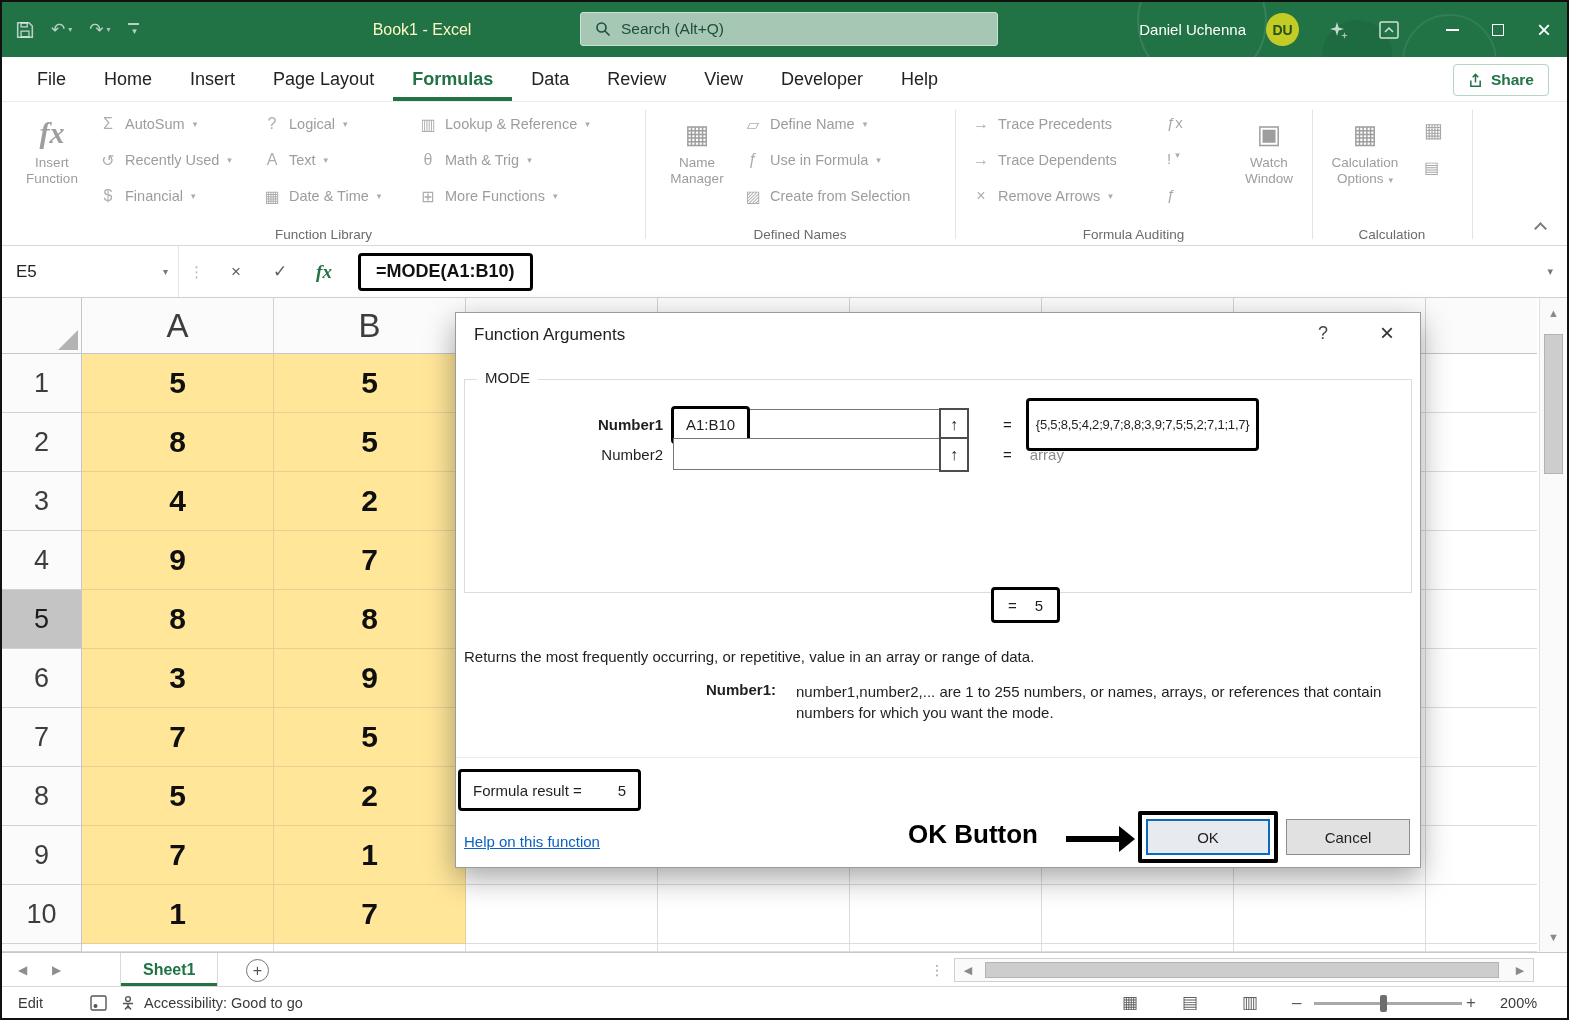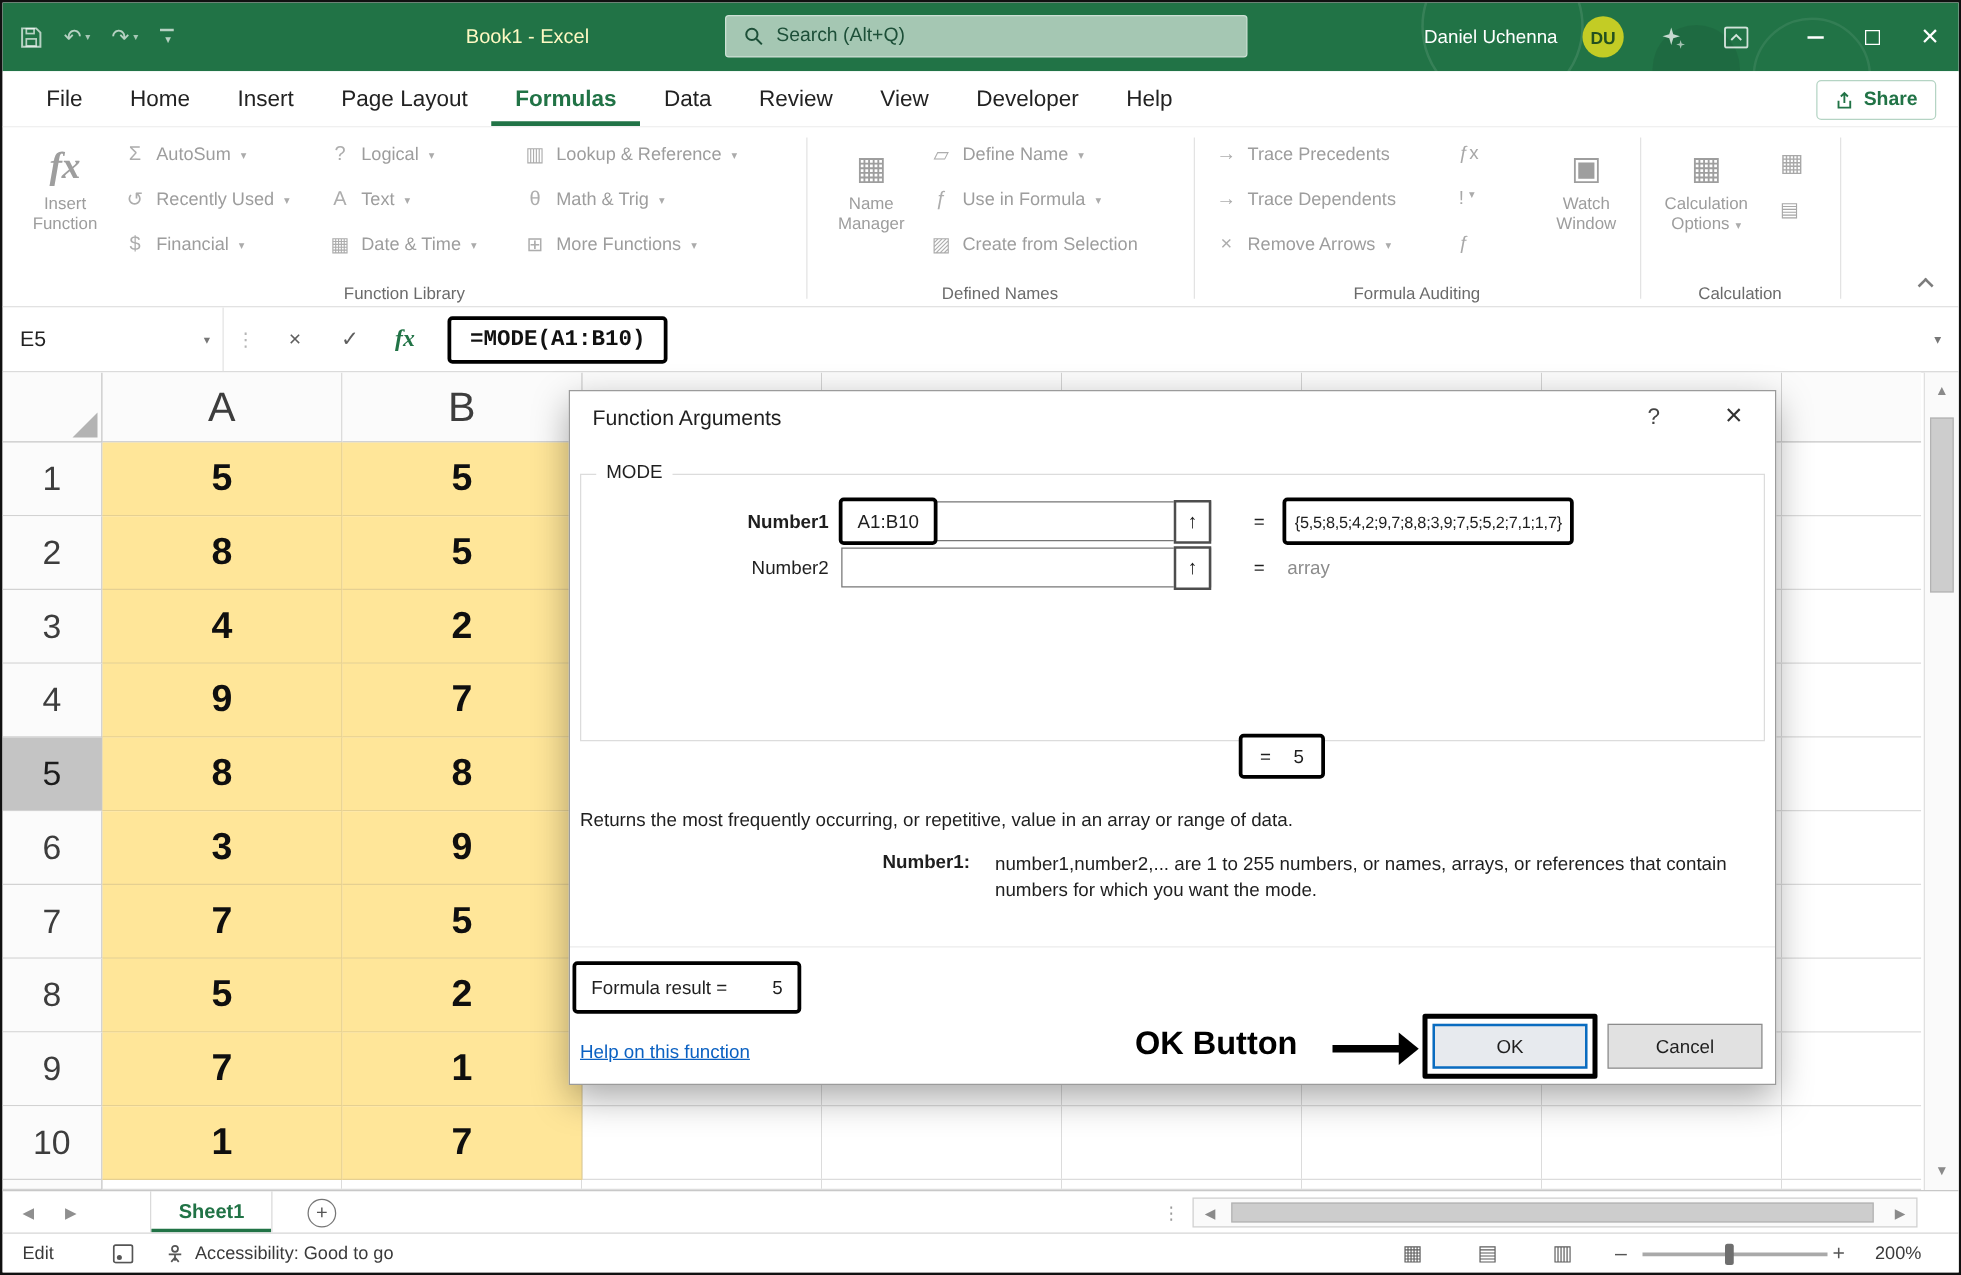--- a/index.html
+++ b/index.html
@@ -50,21 +50,21 @@
   .collapse { position:absolute; right:22px; bottom:12px; width:9px; height:9px; border-left:2px solid #7c7c7c; border-top:2px solid #7c7c7c; transform:rotate(45deg); }
 
   
   .formulabar { position:absolute; top:244px; left:0; right:0; height:52px; background:#fff; border-bottom:1px solid #cfcfcf; display:flex; align-items:center; }
   .namebox { width:177px; height:100%; display:flex; align-items:center; padding-left:14px; border-right:1px solid #e3e3e3; font-size:17px; color:#222; position:relative; }
   .namebox .nb-chev { position:absolute; right:10px; font-size:10px; color:#777; }
   .fb-dots { color:#b5b5b5; font-size:15px; margin:0 10px; }
   .fb-btn { width:44px; text-align:center; font-size:17px; color:#5f5f5f; }
   .fb-fx { font-family:"Liberation Serif", serif; font-style:italic; font-weight:bold; color:#217346; font-size:19px; width:44px; text-align:center; }
   .annot-box { border:3px solid #000; border-radius:4px; background:#fff; display:flex; align-items:center; }
-  .fb-formula { margin-left:12px; height:38px; padding:0 15px; font-size:18px; font-weight:bold; color:#111;font-family:Liberation Mono, monospace; }
+  .fb-formula { margin-left:12px; height:38px; padding:0 15px; font-size:18px; font-weight:bold; color:#111; }
   .fb-expand { position:absolute; right:14px; font-size:11px; color:#777; }
 
   
   .grid { position:absolute; top:296px; left:0; width:1535px; height:654px; background:#fff; overflow:hidden; }
   .hdr-row { display:flex; height:56px; }
   .corner { width:80px; background:#fbfbfb; border-right:1px solid #c6c6c6; border-bottom:1px solid #c6c6c6; position:relative; }
   .corner .tri { position:absolute; right:3px; bottom:3px; width:0; height:0; border-left:20px solid transparent; border-bottom:20px solid #b3b3b3; }
   .col-hdr { width:192px; background:#fbfbfb; border-right:1px solid #d2d2d2; border-bottom:1px solid #c6c6c6; display:flex; align-items:center; justify-content:center; font-size:33px; color:#3d3d3d; }
   .hdr-rest { flex:1; background:#fbfbfb; border-bottom:1px solid #c6c6c6;
     background-image:repeating-linear-gradient(to right, transparent 0 191px, #d2d2d2 191px 192px); }
@@ -90,21 +90,21 @@
   .dlg-legend { position:absolute; left:12px; top:-11px; background:#fff; padding:0 8px; font-size:15px; color:#1f1f1f; }
   .arg-row { position:absolute; left:18px; display:flex; align-items:center; }
   .arg-row.r1 { top:18px; }
   .arg-row.r2 { top:58px; }
   .arg-label { width:180px; text-align:right; margin-right:10px; }
   .bold { font-weight:bold; }
   .field { width:296px; height:32px; border:1px solid #767676; background:#fff; position:relative; display:flex; align-items:center; }
   .annot-val { position:absolute; left:-3px; top:-4px; height:38px; padding:0 12px; }
   .picker { position:absolute; right:-1px; top:-2px; width:30px; height:35px; border:2px solid #4d4d4d; background:#fff; display:flex; align-items:center; justify-content:center; font-size:16px; font-weight:bold; color:#222; }
   .eq { margin-left:34px; }
-  .arr-box { margin-left:14px; height:38px; padding:0 7px; font-size:13px; letter-spacing:-0.2px; }
+  .arr-box { margin-left:14px; height:53px; padding:0 7px; font-size:13px; letter-spacing:-0.2px; }
   .gray { color:#8c8c8c; margin-left:18px; }
   .result5 { position:absolute; left:535px; top:274px; height:36px; padding:0 14px; gap:18px; z-index:2; }
   .desc { position:absolute; left:8px; line-height:21px; }
   .d1 { top:311px; } .d2 { top:333px; }
   .param-row { position:absolute; left:18px; top:368px; display:flex; }
   .param-label { width:302px; text-align:right; }
   .param-desc { margin-left:20px; width:620px; line-height:21px; }
   .dlg-sep { position:absolute; left:0; right:0; top:444px; border-top:1px solid #ebebeb; }
   .fresult { position:absolute; left:2px; top:456px; height:42px; padding:0 12px; gap:36px; }
   .help-link { position:absolute; left:8px; top:520px; color:#0b61c2; text-decoration:underline; }
@@ -522,21 +522,21 @@
   </div>
 
   <div class="statusbar">
     <span class="sb-item" style="left:16px;">Edit</span>
     <span class="sb-item" style="left:88px;">
       <svg width="17" height="16" viewBox="0 0 17 16">
           <rect x="1" y="1" width="15" height="14" rx="1.5" fill="none" stroke="#555" stroke-width="1.4"></rect>
           <circle cx="5.5" cy="11" r="2" fill="#555"></circle>
         </svg>
     </span>
-    <span class="sb-item" style="left:130px;">
+    <span class="sb-item" style="left:118px;">
       <svg width="16" height="16" viewBox="0 0 16 16">
           <circle cx="8" cy="4" r="2.4" fill="none" stroke="#555" stroke-width="1.4"></circle>
           <path d="M3 8.5 h10 M8 8.5 v5 M8 11 l-3 3.5 M8 11 l3 3.5" fill="none" stroke="#555" stroke-width="1.4"></path>
         </svg>
       <span>Accessibility: Good to go</span>
     </span>
     <span class="sb-item view-ic" style="left:1120px;">▦</span>
     <span class="sb-item view-ic" style="left:1180px;">▤</span>
     <span class="sb-item view-ic" style="left:1240px;">▥</span>
     <span class="sb-item" style="left:1290px; font-size:17px; color:#555;">–</span>

